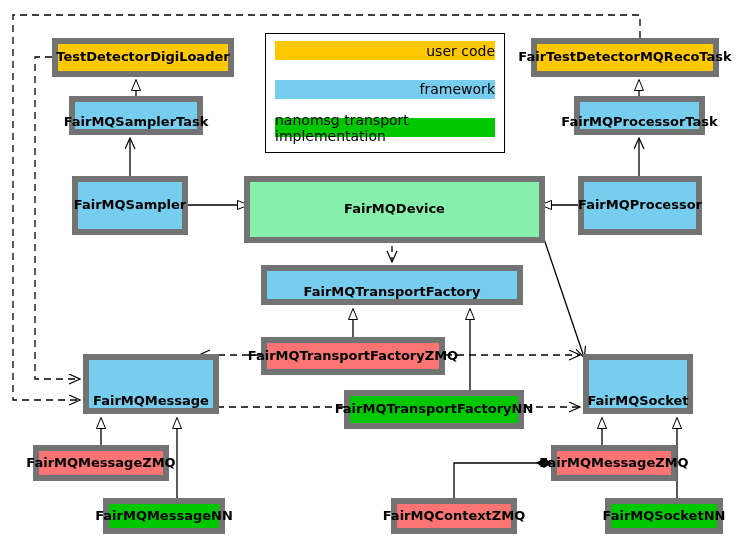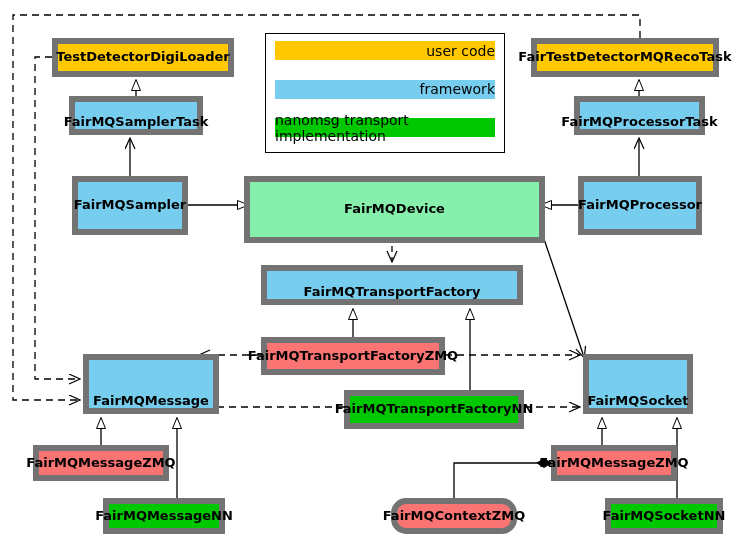--- a/index.html
+++ b/index.html
@@ -182,18 +182,18 @@
       </div>
       <div class="node" style="left: 103px; top: 498px; width: 122px; height: 36px; background: rgb(0, 200, 0);">
         <span>FairMQMessageNN</span>
       </div>
       <div class="node" style="left: 551px; top: 445px; width: 126px; height: 36px; background: rgb(251, 116, 116);">
         <span>FairMQMessageZMQ</span>
       </div>
       <div class="node" style="left: 605px; top: 498px; width: 118px; height: 36px; background: rgb(0, 200, 0);">
         <span>FairMQSocketNN</span>
       </div>
-      <div class="node" style="left: 391px; top: 498px; width: 126px; height: 36px; background: rgb(251, 116, 116); border-radius: 15px;">
+      <div class="node" style="left: 391px; top: 498px; width: 126px; height: 36px; background: rgb(251, 116, 116);">
         <span>FairMQContextZMQ</span>
       </div>
     </div>
 
 </div>
 
 </body></html>

